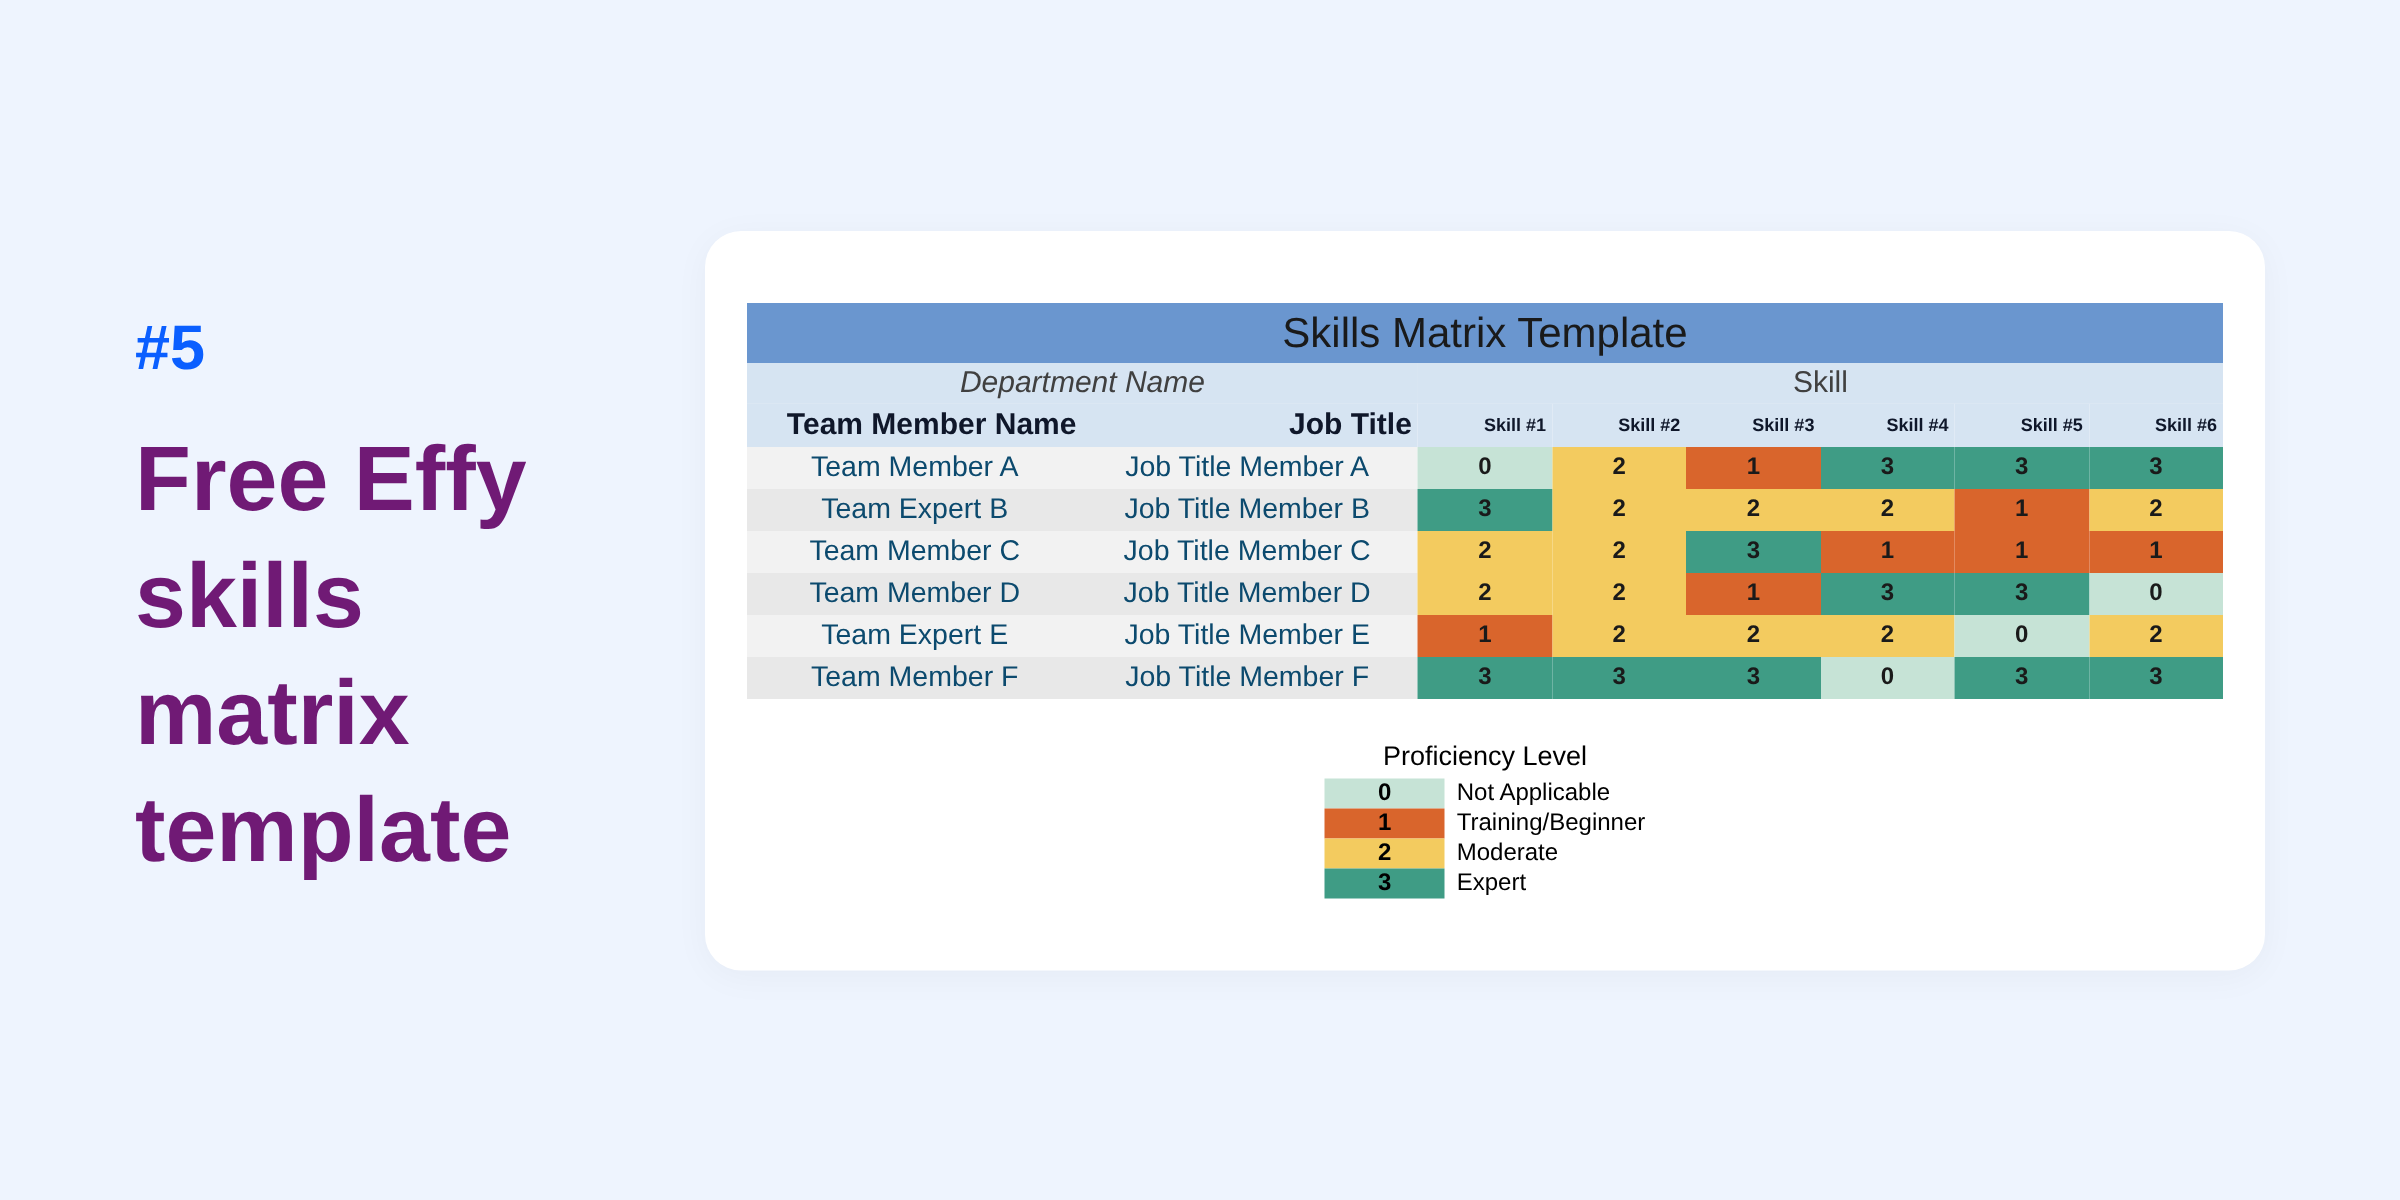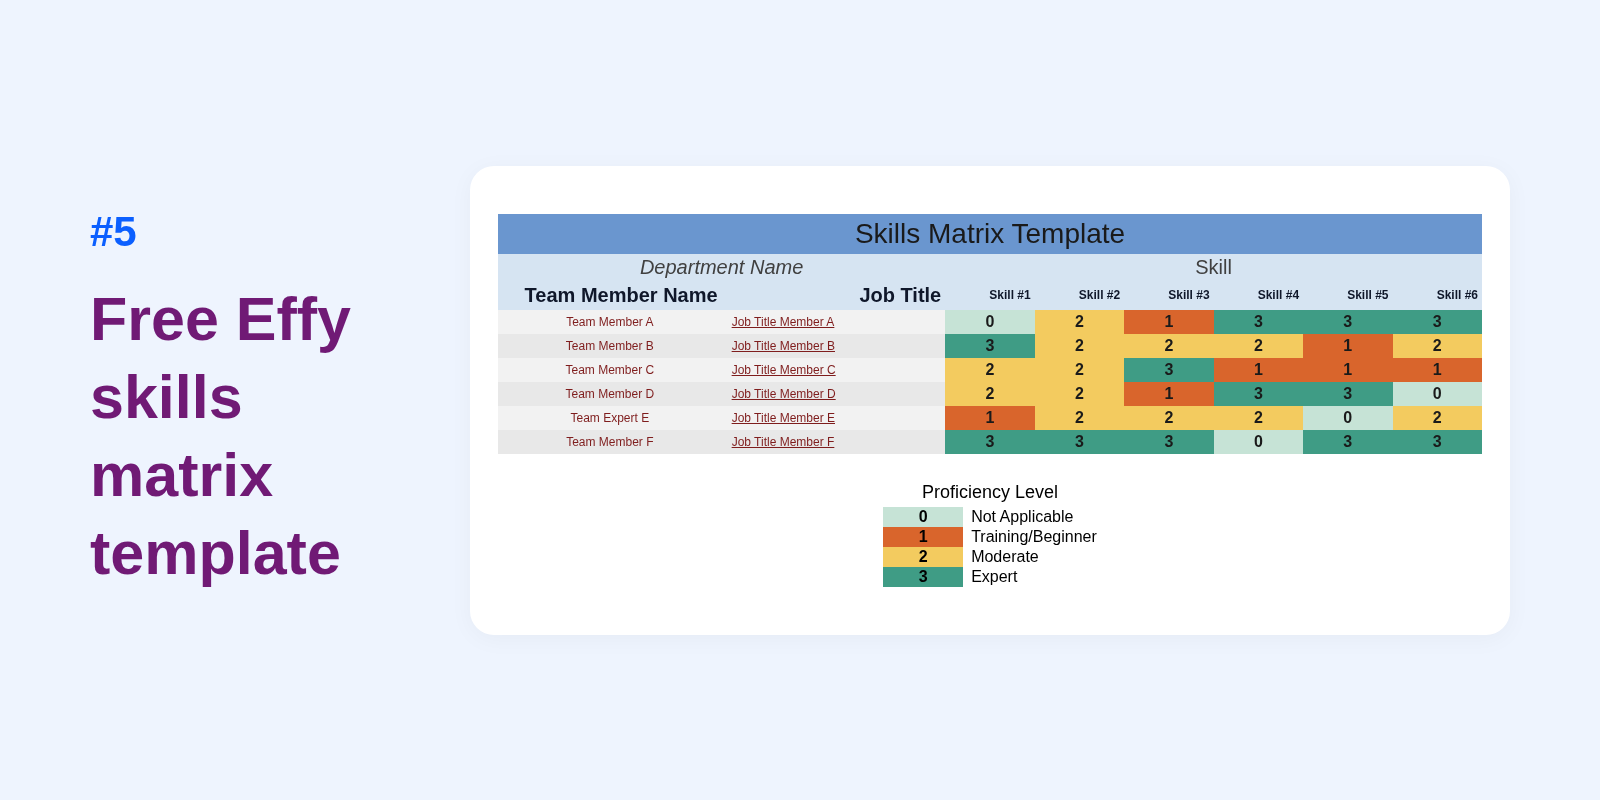--- a/index.html
+++ b/index.html
@@ -61,27 +61,27 @@
       color: #0f172a;
       font-size: 20px;
       font-weight: 700;
       text-align: right;
       padding: 3px 4px;
     }
     .colhead.small { font-size: 12px; font-weight: 700; }
     .row-light td.namecell, .row-light td.jobcell { background: #f2f2f2; }
     .row-dark  td.namecell, .row-dark  td.jobcell { background: #e8e8e8; }
     td.namecell, td.jobcell {
-      font-size: 12px;
-      color: #7f1d1d;
+      font-size: 19px;
+      color: #0c4a6e;
       padding: 3px 10px;
       white-space: nowrap;
     }
     td.namecell { text-align: center; width: 200px; }
-    td.jobcell { text-align: left; width: 200px; padding-right: 14px; text-decoration: underline; }
+    td.jobcell { text-align: center; width: 200px; padding-right: 14px; }
     td.skill {
       width: 80px;
       text-align: center;
       font-size: 16px;
       font-weight: 700;
       color: #1a1a1a;
       padding: 3px 0;
     }
     .lvl-0 { background: #c6e3d6; }
     .lvl-1 { background: #d9652c; }
@@ -150,21 +150,21 @@
           <td class="namecell">Team Member A</td>
           <td class="jobcell">Job Title Member A</td>
           <td class="skill lvl-0">0</td>
           <td class="skill lvl-2">2</td>
           <td class="skill lvl-1">1</td>
           <td class="skill lvl-3">3</td>
           <td class="skill lvl-3">3</td>
           <td class="skill lvl-3">3</td>
         </tr>
         <tr class="row-dark">
-          <td class="namecell">Team Member B</td>
+          <td class="namecell">Team Expert B</td>
           <td class="jobcell">Job Title Member B</td>
           <td class="skill lvl-3">3</td>
           <td class="skill lvl-2">2</td>
           <td class="skill lvl-2">2</td>
           <td class="skill lvl-2">2</td>
           <td class="skill lvl-1">1</td>
           <td class="skill lvl-2">2</td>
         </tr>
         <tr class="row-light">
           <td class="namecell">Team Member C</td>

